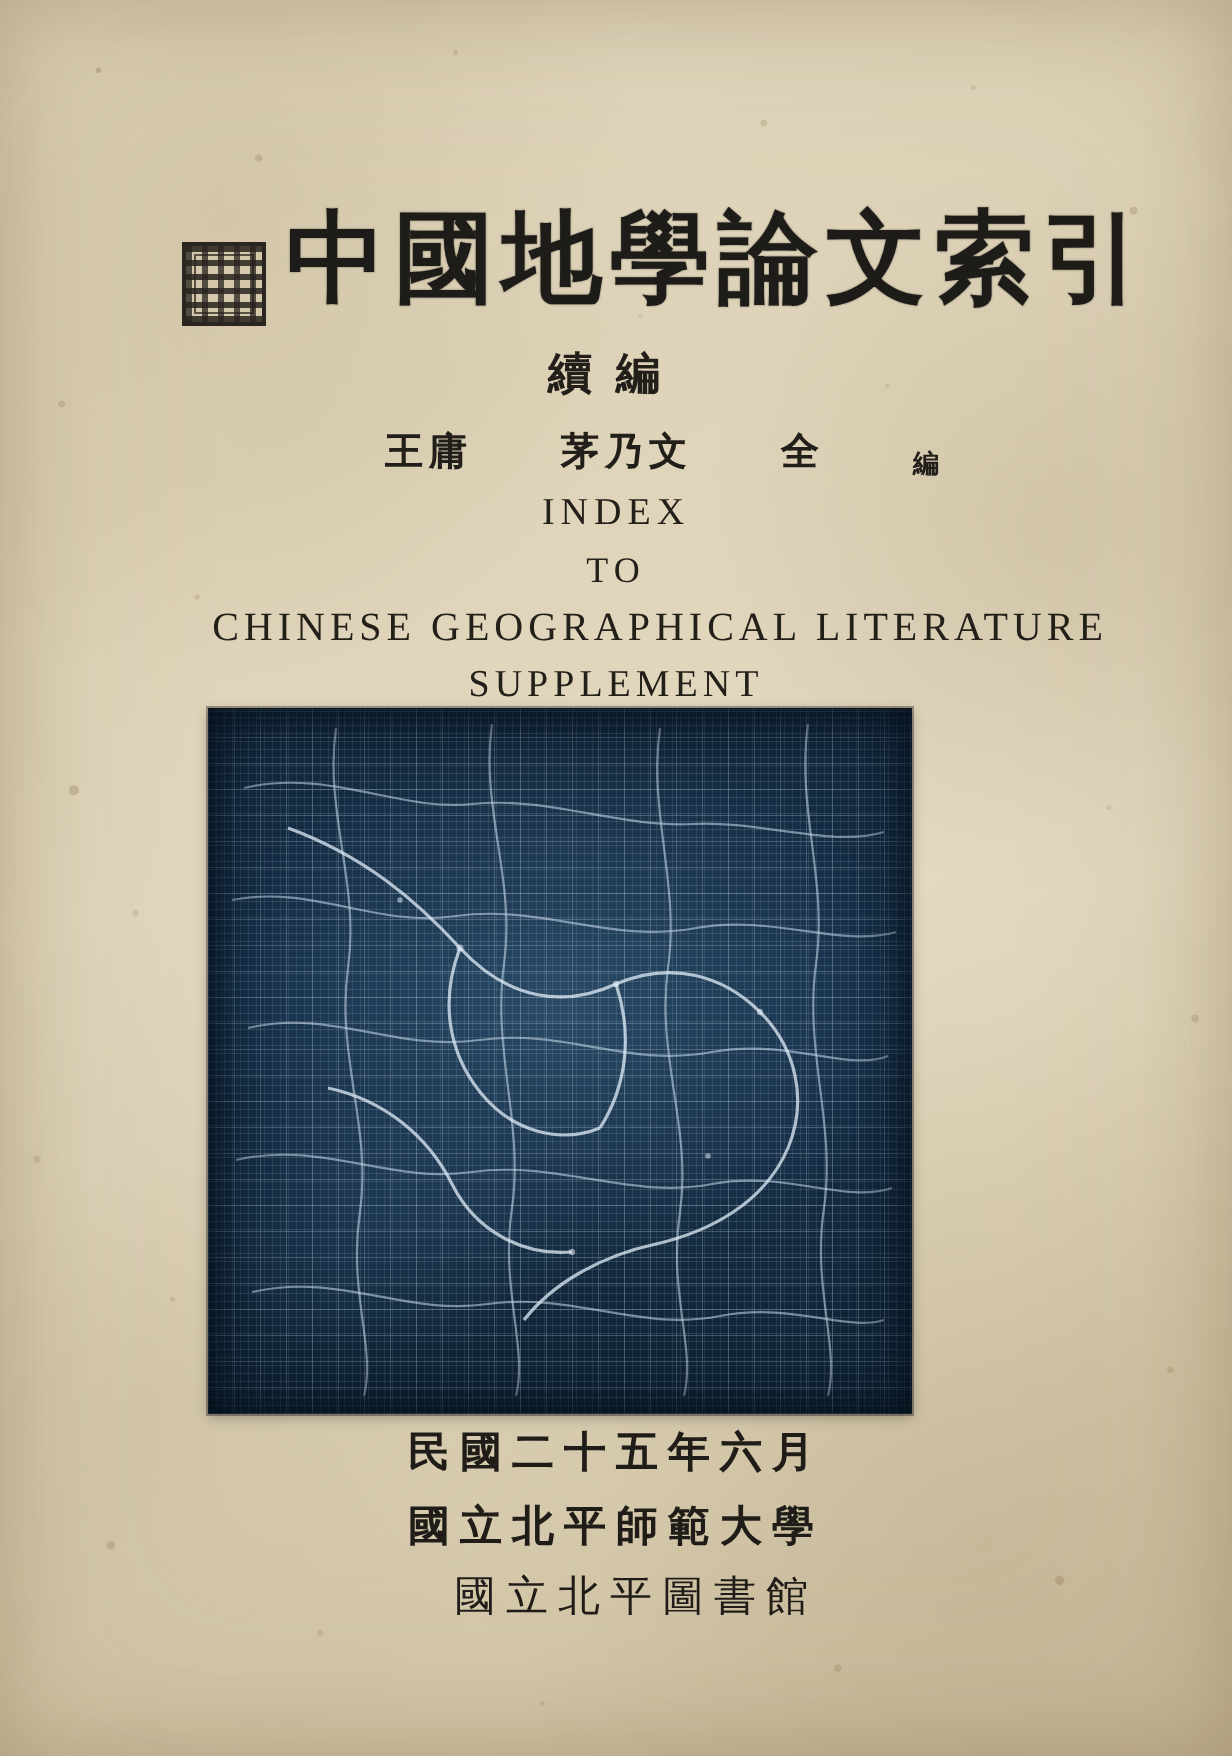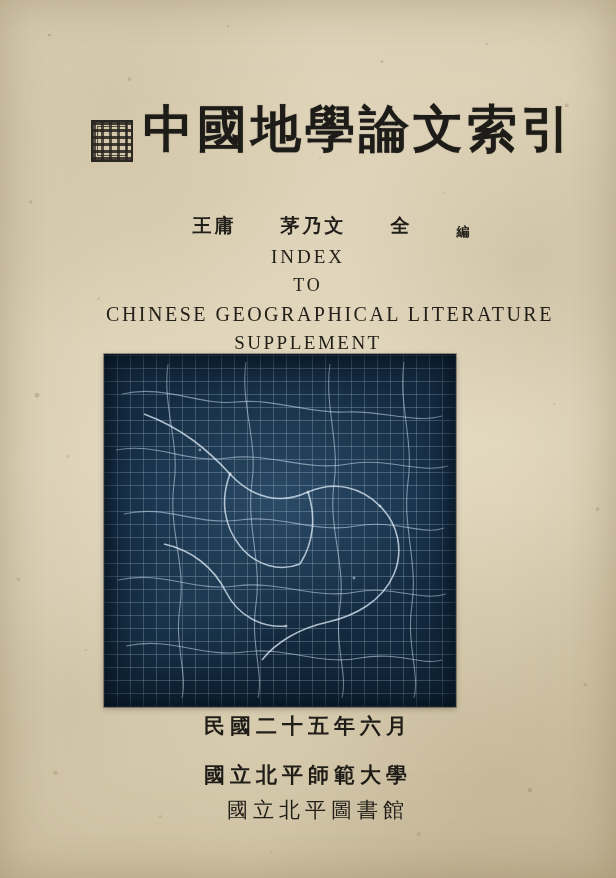--- a/index.html
+++ b/index.html
@@ -62,21 +62,21 @@
       inset 0 0 110px rgba(120,98,62,0.18);
   }
 
   
   .title-row {
     position: absolute;
     top: 96px;
     left: 11px;
     right: 0;
     display: flex;
-    align-items: center;
+    align-items: flex-end;
     justify-content: center;
     padding-left: 39px;
   }
   .seal {
     width: 38px;
     height: 38px;
     border: 2.5px solid #2a2722;
     margin-right: 10px;
     margin-top: 22px;
     position: relative;
@@ -201,21 +201,21 @@
     left: 0;
     right: 0;
     top: 712px;
     text-align: center;
     color: #201d19;
   }
   .imprint .line-date {
     font-size: 21px;
     font-weight: bold;
     letter-spacing: 5px;
-    margin-bottom: 21px;
+    margin-bottom: 9px;
   }
   .imprint .line-pub {
     font-size: 21px;
     font-weight: bold;
     letter-spacing: 5px;
     margin-bottom: 7px;
   }
   .imprint .line-pub2 {
     font-size: 21px;
     font-weight: normal;
@@ -234,20 +234,21 @@
 
 <div class="page">
 
   <div class="grain"></div>
 
   <div class="title-row">
     <div class="seal"></div>
     <div class="main-title">中國地學論文索引</div>
   </div>
 
+  <div class="subtitle-cn">續編</div>
 
   <div class="authors">
     <span>王庸</span>
     <span>茅乃文</span>
     <span>全</span>
     <span class="compiler">編</span>
   </div>
 
   <div class="en-lines">
     <div class="en-1">INDEX</div>

